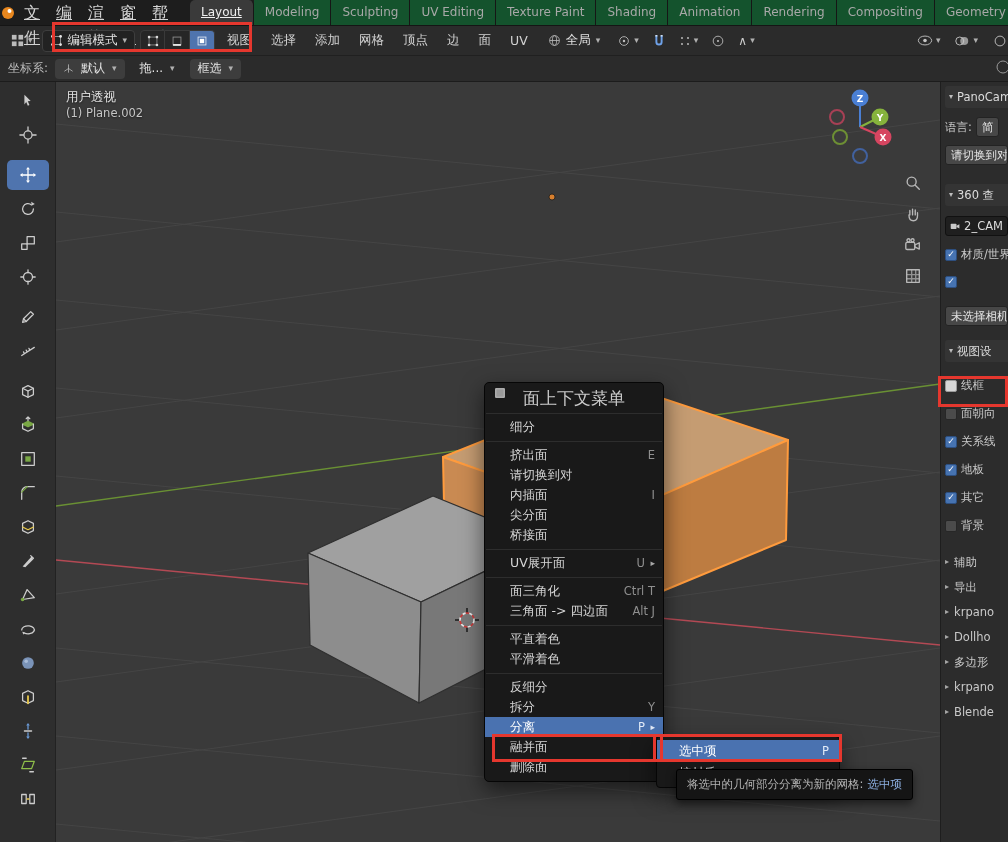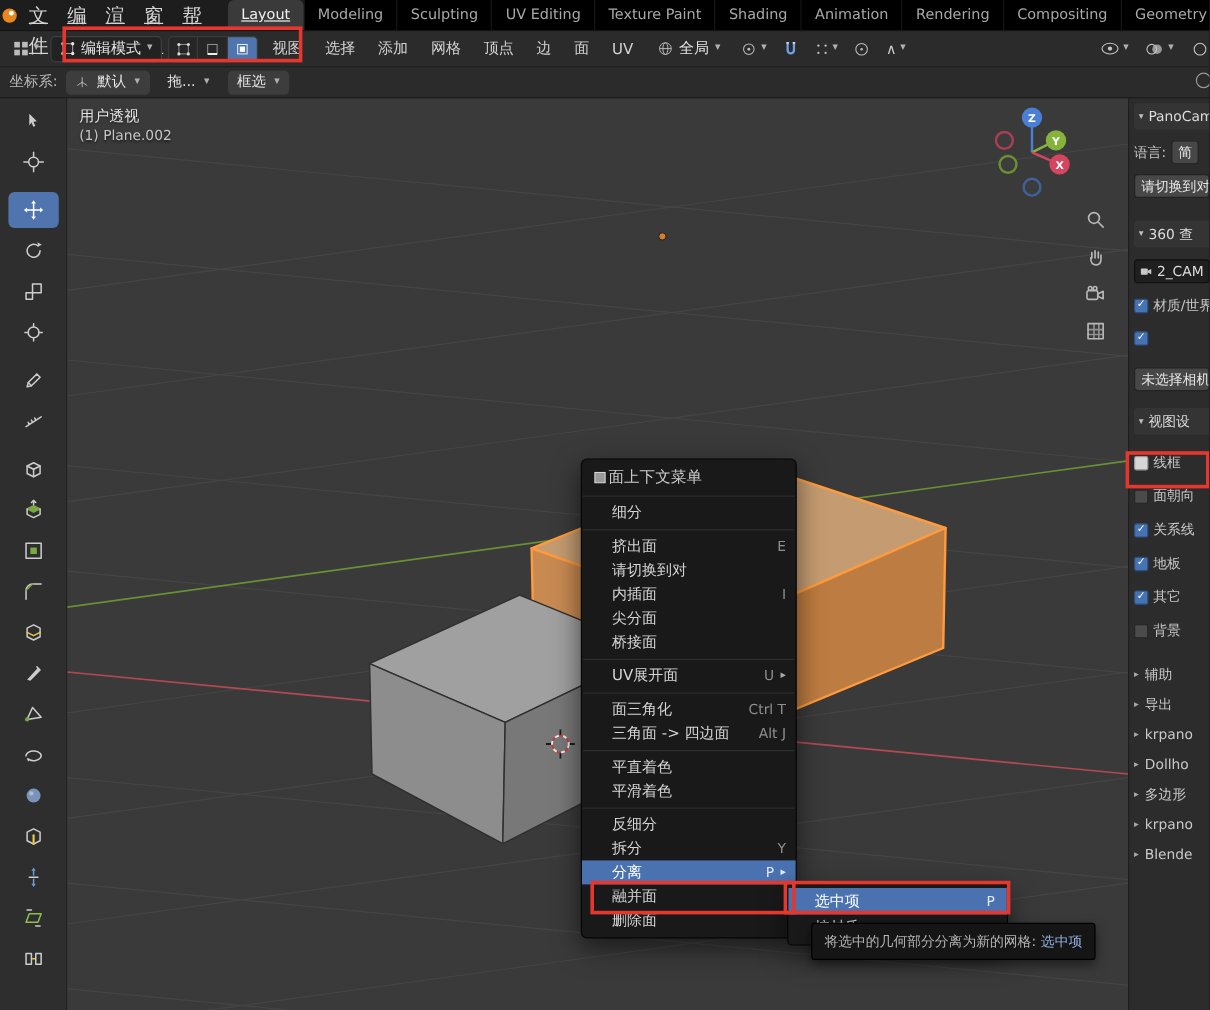--- a/index.html
+++ b/index.html
@@ -4,21 +4,21 @@
 <style>
   * { margin:0; padding:0; box-sizing:border-box; }
   body { font-family:"DejaVu Sans","Liberation Sans",sans-serif; background:#111; }
   .app { position:relative; width:1008px; height:842px; background:#1d1d1d; overflow:hidden; color:#ccc; font-size:13px; }
 
   
   .topbar { height:26px; display:flex; align-items:stretch; background:#1d1d1d; border-bottom:1px solid #151515; }
   .logo { width:26px; display:flex; align-items:center; justify-content:center; }
   .tb-menu { padding:0 8px; line-height:25px; color:#d4d4d4; font-size:16px; cursor:default;text-decoration:underline; }
   .tabs { display:flex; margin-left:14px; }
-  .tab { padding:0 11px; line-height:25px; font-size:12px; color:#a8a8a8; background:#000000; border-right:1px solid #161616; white-space:nowrap; }
+  .tab { padding:0 11px; line-height:25px; font-size:12px; color:#a8a8a8; background:#14532d; border-right:1px solid #161616; white-space:nowrap; }
   .tab.active { background:#3a3a3a; color:#efefef; border-radius:5px 5px 0 0;text-decoration:underline; }
 
   
   .toolbar { height:30px; background:#2b2b2b; display:flex; align-items:center; padding:0 6px; gap:5px; border-bottom:1px solid #202020; }
   .dd { display:inline-flex; align-items:center; gap:5px; background:#222; border:1px solid #3e3e3e; border-radius:4px; padding:2px 7px; font-size:12.5px; color:#e3e3e3; height:22px; white-space:nowrap; }
   .chv { font-size:9px; color:#b0b0b0; line-height:1; }
   .iconbtn { display:inline-flex; align-items:center; gap:3px; padding:2px 4px; border-radius:3px; height:22px; }
   .selgrp { display:flex; }
   .selgrp .sm { width:25px; height:22px; display:flex; align-items:center; justify-content:center; background:#262626; border:1px solid #3a3a3a; border-left-width:0; }
   .selgrp .sm:first-child { border-left-width:1px; border-radius:4px 0 0 4px; }
@@ -45,21 +45,21 @@
   .view-info { position:absolute; left:10px; top:6px; line-height:17px; text-shadow:0 1px 2px rgba(0,0,0,.55); }
   .view-info .l1 { color:#e2e2e2; font-size:12.5px; }
   .view-info .l2 { color:#c6c6c6; font-size:11.5px; }
 
   .gizmo { position:absolute; left:744px; top:0; width:130px; height:95px; }
   .navbtn { position:absolute; right:16px; width:22px; height:22px; display:flex; align-items:center; justify-content:center; opacity:.85; }
   .navbtn svg { stroke:#cfcfcf; fill:none; stroke-width:1.5; stroke-linecap:round; stroke-linejoin:round; }
 
   
   .ctxmenu { position:absolute; left:428px; top:300px; width:180px; background:#191919; border:1px solid #060606; border-radius:5px; box-shadow:0 8px 22px rgba(0,0,0,.55); padding:4px 0; z-index:10; }
-  .ctx-title { height:22px; display:flex; align-items:center; gap:1px; padding:0 9px; color:#cbcbcb; font-size:13px; }
+  .ctx-title { height:22px; display:flex; align-items:flex-start; gap:17px; padding:0 9px; color:#cbcbcb; font-size:17px; }
   .sep { height:1px; background:#2d2d2d; margin:3.5px 1px; }
   .mi { height:20px; display:flex; align-items:center; padding:0 8px 0 25px; font-size:12.5px; color:#d5d5d5; white-space:nowrap; }
   .mi .lab { flex:1; overflow:hidden; }
   .mi .sc { color:#8f8f8f; font-size:11.5px; margin-left:10px; }
   .mi .arr { width:10px; text-align:right; color:#a8a8a8; font-size:9px; }
   .mi.hl { background:#4a72b0; color:#fff; }
   .mi.hl .sc, .mi.hl .arr { color:#e3ebf8; }
 
   .submenu { position:absolute; left:600px; top:654px; width:184px; background:#191919; border:1px solid #060606; border-radius:4px; box-shadow:0 8px 22px rgba(0,0,0,.55); padding:3px 0; z-index:11; }
   .submenu .mi { height:22px; padding:0 10px 0 22px; }

